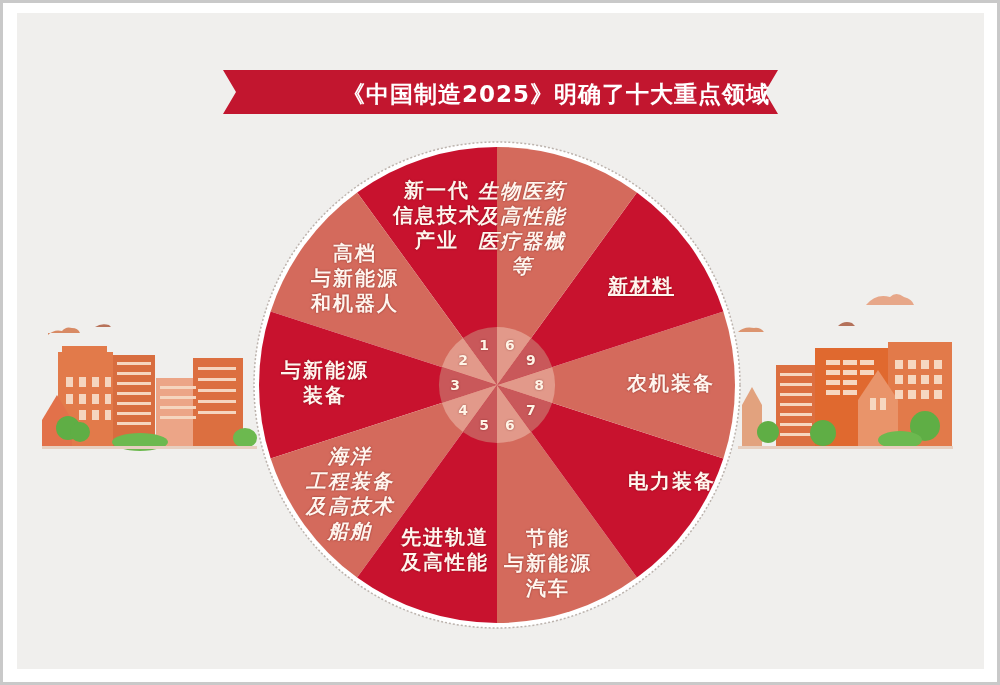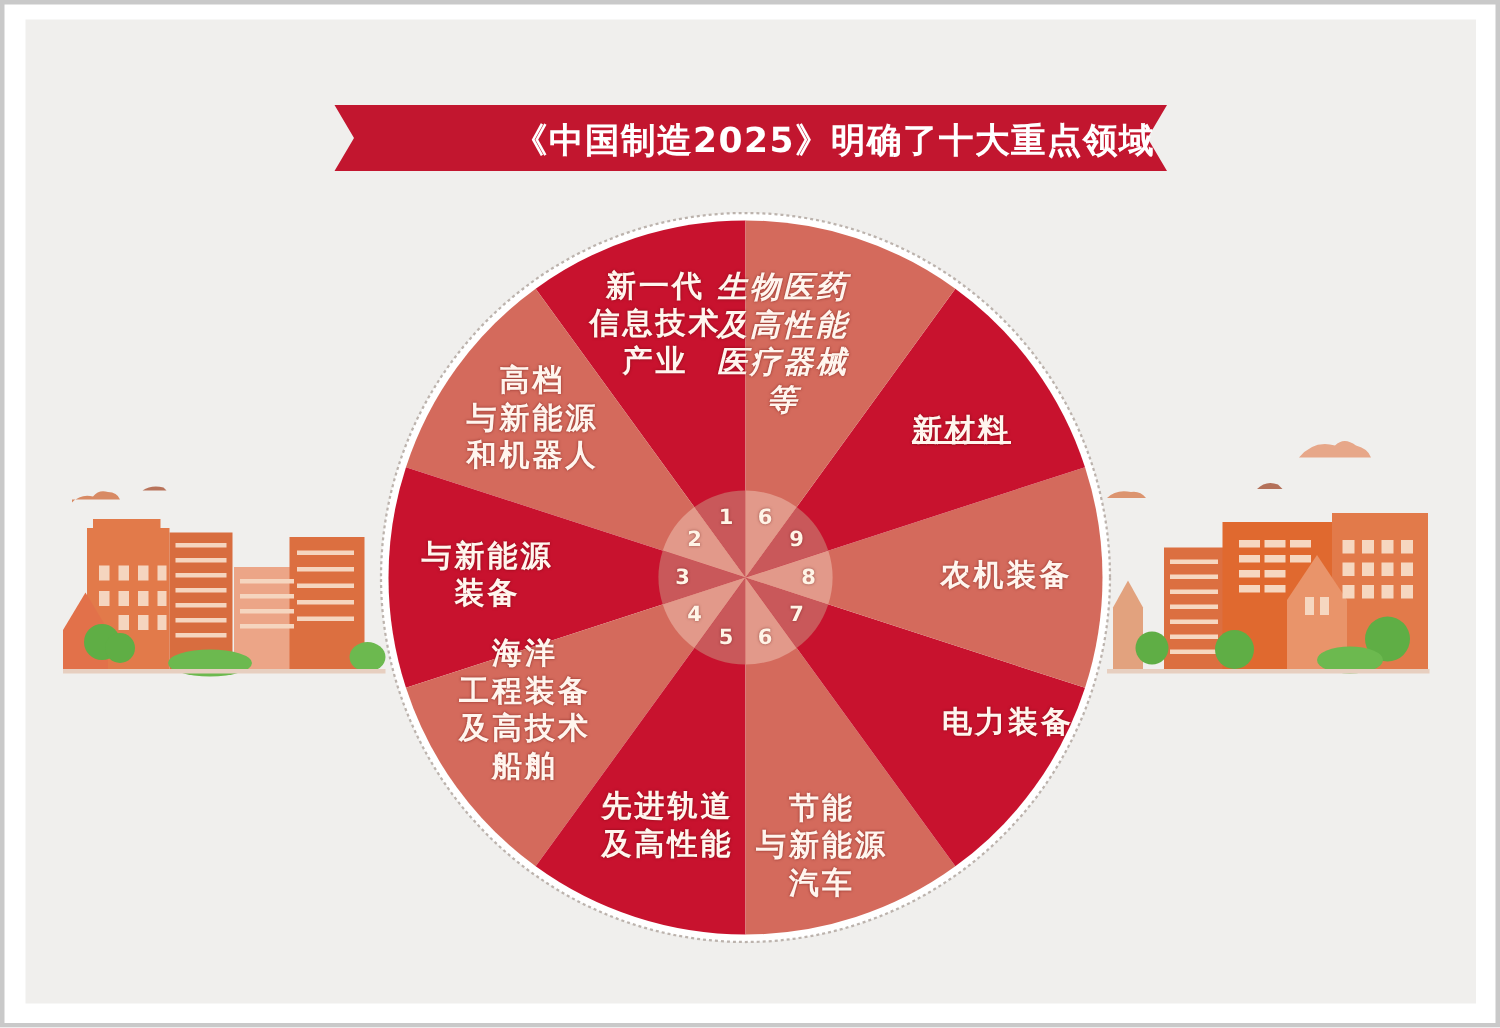--- a/index.html
+++ b/index.html
@@ -161,21 +161,21 @@
 信息技术
 产业</div>
     <div class="hubnum" style="left: 454.021px; top: 352.313px;">2</div>
     <div class="label" style="width: 120px; left: 295px; top: 240.5px;">高档
 与新能源
 和机器人</div>
     <div class="hubnum" style="left: 446px; top: 377px;">3</div>
     <div class="label" style="width: 120px; left: 265px; top: 358px;">与新能源
 装备</div>
     <div class="hubnum" style="left: 454.021px; top: 401.687px;">4</div>
-    <div class="label" style="width: 120px; left: 290px; top: 423px;">海洋
+    <div class="label" style="width: 120px; left: 290px; top: 444px; font-style: italic;">海洋
 工程装备
 及高技术
 船舶</div>
     <div class="hubnum" style="left: 475.021px; top: 416.944px;">5</div>
     <div class="label" style="width: 120px; left: 385px; top: 525px;">先进轨道
 及高性能</div>
     <div class="hubnum" style="left: 500.979px; top: 416.944px;">6</div>
     <div class="label" style="width: 120px; left: 488px; top: 526px;">节能
 与新能源
 汽车</div>

